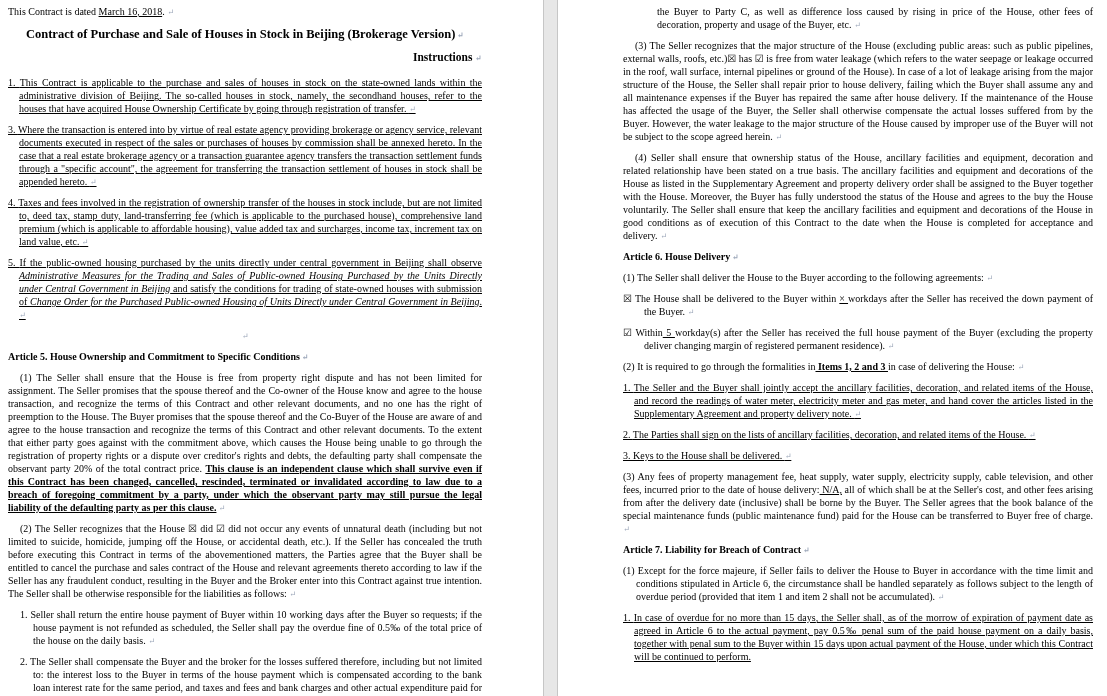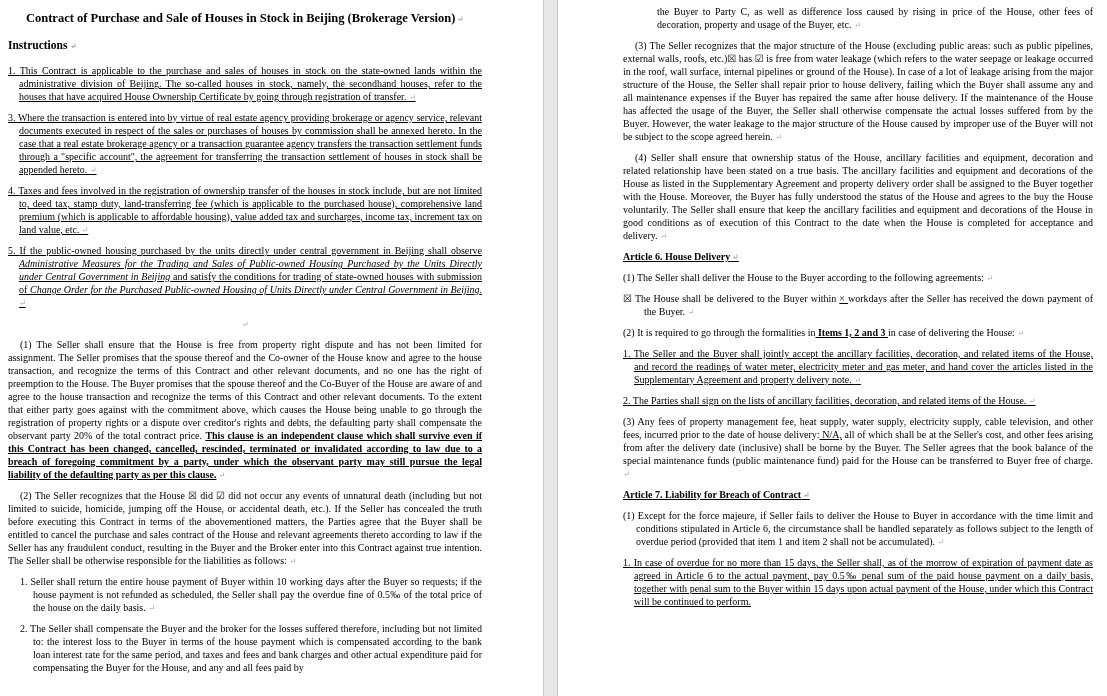--- a/index.html
+++ b/index.html
@@ -12,63 +12,67 @@
     position:absolute;top:0;height:696px;left:543px;width:13px;
     background:#e7e7e7;border-left:1px solid #c6c6c6;border-right:1px solid #c6c6c6;
   }
   .col{
     position:absolute;top:5px;font-size:10px;line-height:13px;
     text-align:justify;letter-spacing:0;
   }
   #col-left{left:8px;width:474px;}
   #col-right{left:623px;width:470px;}
   .blk{margin:0 0 7px 0;}
-  .title{font-size:12.5px;line-height:24px;font-weight:bold;text-align:center;text-indent:0;margin:1px 0 6px 0;}
-  .subtitle{font-size:11.5px;line-height:14px;font-weight:bold;text-align:left;margin:0 0 10px 0;}
-  .h{font-weight:bold;margin-top:3px;text-decoration:underline;}
+  .title{font-size:12.5px;line-height:16px;font-weight:bold;text-align:center;text-indent:0;margin:1px 0 6px 0;}
+  .subtitle{font-size:11.5px;line-height:14px;font-weight:bold;text-align:right;margin:0 0 10px 0;}
+  .h{font-weight:bold;margin-top:3px;}
   .p0{}
   .pc{text-align:center;}
   .pi{text-indent:12px;}
   .li1{padding-left:11px;text-indent:-11px;text-decoration:underline;}
   .li2{padding-left:25px;text-indent:-13px;}
   .cont{padding-left:34px;}
   .cb{padding-left:21px;text-indent:-21px;}
   .lip{padding-left:13px;text-indent:-13px;}
   .u{text-decoration:underline;text-underline-offset:1px;}
   .bu{font-weight:bold;text-decoration:underline;text-underline-offset:1px;}
   .i{font-style:italic;}
   .sp{text-decoration-style:wavy;text-decoration-color:#e01b24;text-decoration-thickness:1px;text-underline-offset:2px;margin-top:20px;}
   .pmark{color:#9aa5b8;font-size:8px;}
 </style>
 </head>
 <body>
 
 <div class="col" id="col-left">
+    <div class="blk p0"><span>This Contract is dated </span><span class="u">March 16, 2018</span><span>. </span><span class="pmark"> ↵</span></div>
     <div class="blk title"><span>Contract of Purchase and Sale of Houses in Stock in Beijing (Brokerage Version)</span><span class="pmark"> ↵</span></div>
     <div class="blk subtitle"><span>Instructions </span><span class="pmark"> ↵</span></div>
     <div class="blk li1"><span>1. </span><span>This Contract is applicable to the purchase and sales of houses in stock on the state-owned lands within the administrative division of Beijing. The so-called houses in stock, namely, the secondhand houses, refer to the houses that have acquired House Ownership Certificate by going through registration of transfer. </span><span class="pmark"> ↵</span></div>
     <div class="blk li1"><span>3. </span><span>Where the transaction is entered into by virtue of real estate agency providing brokerage or agency service, relevant documents executed in respect of the sales or purchases of houses by commission shall be annexed hereto. In the case that a real estate brokerage agency or a transaction guarantee agency transfers the transaction settlement funds through a "specific account", the agreement for transferring the transaction settlement of houses in stock shall be appended hereto. </span><span class="pmark"> ↵</span></div>
     <div class="blk li1"><span>4. </span><span>Taxes and fees involved in the registration of ownership transfer of the houses in stock include, but are not limited to,</span><span class="u"> deed tax, stamp duty, land-transferring fee (which is applicable to the purchased house), comprehensive land premium (which is applicable to affordable housing), value added tax and surcharges, income tax, increment tax on land value, etc.</span><span class="pmark"> ↵</span></div>
     <div class="blk li1"><span>5. </span><span>If the public-owned housing purchased by the units directly under central government in Beijing shall observe </span><span class="i">Administrative Measures for the Trading and Sales of Public-owned Housing Purchased by the Units Directly under Central Government in Beijing</span><span> and satisfy the conditions for trading of state-owned houses with submission of </span><span class="i">Change Order for the Purchased Public-owned Housing of Units Directly under Central Government in Beijing</span><span>. </span><span class="pmark"> ↵</span></div>
     <div class="blk pc"><span class="pmark"> ↵</span></div>
+    <div class="blk h"><span>Article 5. House Ownership and Commitment to Specific Conditions</span><span class="pmark"> ↵</span></div>
     <div class="blk pi"><span>(1) The Seller shall ensure that the House is free from property right dispute and has not been limited for assignment. The Seller promises that the spouse thereof and the Co-owner of the House know and agree to the house transaction, and recognize the terms of this Contract and other relevant documents, and no one has the right of preemption to the House. The Buyer promises that the spouse thereof and the Co-Buyer of the House are aware of and agree to the house transaction and recognize the terms of this Contract and other relevant documents. To the extent that either party goes against with the commitment above, which causes the House being unable to go through the registration of property rights or a dispute over creditor's rights and debts, the defaulting party shall compensate the observant party 20% of the total contract price. </span><span class="bu">This clause is an independent clause which shall survive even if this Contract has been changed, cancelled, rescinded, terminated or invalidated according to law due to a breach of foregoing commitment by a party, under which the observant party may still pursue the legal liability of the defaulting party as per this clause.</span><span class="pmark"> ↵</span></div>
     <div class="blk pi"><span>(2) The Seller recognizes that the House ☒ did ☑ </span><span class="sp">did</span><span> not occur any events of unnatural death (including but not limited to suicide, homicide, jumping off the House, or accidental death, etc.). If the Seller has concealed the truth before executing this Contract in terms of the abovementioned matters, the Parties agree that the Buyer shall be entitled to cancel the purchase and sales contract of the House and relevant agreements thereto according to law if the Seller has any fraudulent conduct, resulting in the Buyer and the Broker enter into this Contract against true intention. The Seller shall be otherwise responsible for the liabilities as follows: </span><span class="pmark"> ↵</span></div>
     <div class="blk li2"><span>1. </span><span>Seller shall return the entire house payment of Buyer within 10 working days after the Buyer so requests; if the house payment is not refunded as scheduled, the Seller shall pay the overdue fine of 0.5‰ of the total price of the house on the daily basis. </span><span class="pmark"> ↵</span></div>
     <div class="blk li2"><span>2. </span><span>The Seller shall compensate the Buyer and the broker for the losses suffered therefore, including but not limited to: the interest loss to the Buyer in terms of the house payment which is compensated according to the bank loan interest rate for the same period, and taxes and fees and bank charges and other actual expenditure paid for compensating the Buyer for the House, and any and all fees paid by</span></div>
   </div>
 
 <div class="page-gap"></div>
 
 <div class="col" id="col-right">
     <div class="blk cont"><span>the Buyer to Party C, as well as difference loss caused by rising in price of the House, other fees of decoration, property and usage of the Buyer, etc. </span><span class="pmark"> ↵</span></div>
     <div class="blk pi"><span>(3) The Seller recognizes that the major structure of the House (excluding public areas: such as public pipelines, external walls, roofs, etc.)☒ has ☑ is free from water leakage (which refers to the water seepage or leakage occurred in the roof, wall surface, internal pipelines or ground of the House). In case of a lot of leakage arising from the major structure of the House, the Seller shall repair prior to house delivery, failing which the Buyer shall assume any and all maintenance expenses if the Buyer has repaired the same after house delivery. If the maintenance of the House has affected the usage of the Buyer, the Seller shall otherwise compensate the actual losses suffered from by the Buyer. However, the water leakage to the major structure of the House caused by improper use of the Buyer will not be subject to the scope agreed herein. </span><span class="pmark"> ↵</span></div>
     <div class="blk pi"><span>(4) Seller shall ensure that ownership status of the House, ancillary facilities and equipment, decoration and related relationship have been stated on a true basis. The ancillary facilities and equipment and decorations of the House as listed in the Supplementary Agreement and property delivery order shall be assigned to the Buyer together with the House. Moreover, the Buyer has fully understood the status of the House and agrees to the buy the House voluntarily. The Seller shall ensure that keep the ancillary facilities and equipment and decorations of the House in good conditions as of execution of this Contract to the date when the House is completed for acceptance and delivery. </span><span class="pmark"> ↵</span></div>
     <div class="blk h"><span>Article 6. House Delivery</span><span class="pmark"> ↵</span></div>
     <div class="blk p0"><span>(1) The Seller shall deliver the House to the Buyer according to the following agreements: </span><span class="pmark"> ↵</span></div>
     <div class="blk cb"><span>☒ </span><span>The House shall be delivered to the Buyer within </span><span class="u">  ×  </span><span>workdays after the Seller has received the down payment of the Buyer. </span><span class="pmark"> ↵</span></div>
+    <div class="blk cb"><span>☑ </span><span>Within</span><span class="u"> 5 </span><span>workday(s) after the Seller has received the full house payment of the Buyer (excluding the property deliver changing margin of registered permanent residence). </span><span class="pmark"> ↵</span></div>
     <div class="blk p0"><span>(2) It is required to go through the formalities in</span><span class="bu"> Items 1, 2 and 3 </span><span>in case of delivering the House: </span><span class="pmark"> ↵</span></div>
     <div class="blk li1"><span>1. </span><span>The Seller and the Buyer shall jointly accept the ancillary facilities, decoration, and related items of the House, and record the readings of water meter, electricity meter and gas meter, and hand cover the articles listed in the Supplementary Agreement and property delivery note. </span><span class="pmark"> ↵</span></div>
     <div class="blk li1"><span>2. </span><span>The Parties shall sign on the lists of ancillary facilities, decoration, and related items of the House. </span><span class="pmark"> ↵</span></div>
+    <div class="blk li1"><span>3. </span><span>Keys to the House shall be delivered. </span><span class="pmark"> ↵</span></div>
     <div class="blk p0"><span>(3) Any fees of property management fee, heat supply, water supply, electricity supply, cable television, and other fees, incurred prior to the date of house delivery:</span><span class="u"> N/A,</span><span> all of which shall be at the Seller's cost, and other fees arising from after the delivery date (inclusive) shall be borne by the Buyer. The Seller agrees that the book balance of the special maintenance funds (public maintenance fund) paid for the House can be transferred to Buyer free of charge. </span><span class="pmark"> ↵</span></div>
     <div class="blk h"><span>Article 7. Liability for Breach of Contract</span><span class="pmark"> ↵</span></div>
     <div class="blk lip"><span>(1) </span><span>Except for the force majeure, if Seller fails to deliver the House to Buyer in accordance with the time limit and conditions stipulated in Article 6, the circumstance shall be handled separately as follows subject to the length of overdue period (provided that item 1 and item 2 shall not be accumulated). </span><span class="pmark"> ↵</span></div>
     <div class="blk li1"><span>1. </span><span>In case of overdue for</span><span class="u"> no more than 15 days</span><span>, the Seller shall, as of the morrow of expiration of payment date as agreed in Article 6 to the actual payment, pay </span><span class="u">0.5‰</span><span> penal sum of the paid house payment on a daily basis, together with penal sum to the Buyer within</span><span class="u"> 15 </span><span>days upon actual payment of the House, under which this Contract will be continued to perform. </span></div>
   </div>
 
 </body></html>

